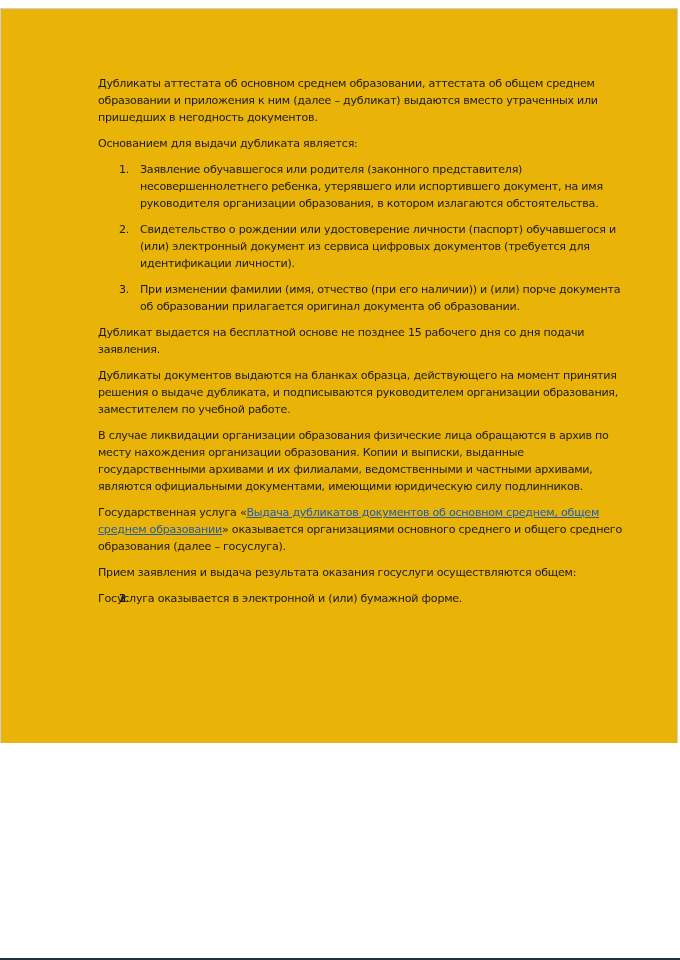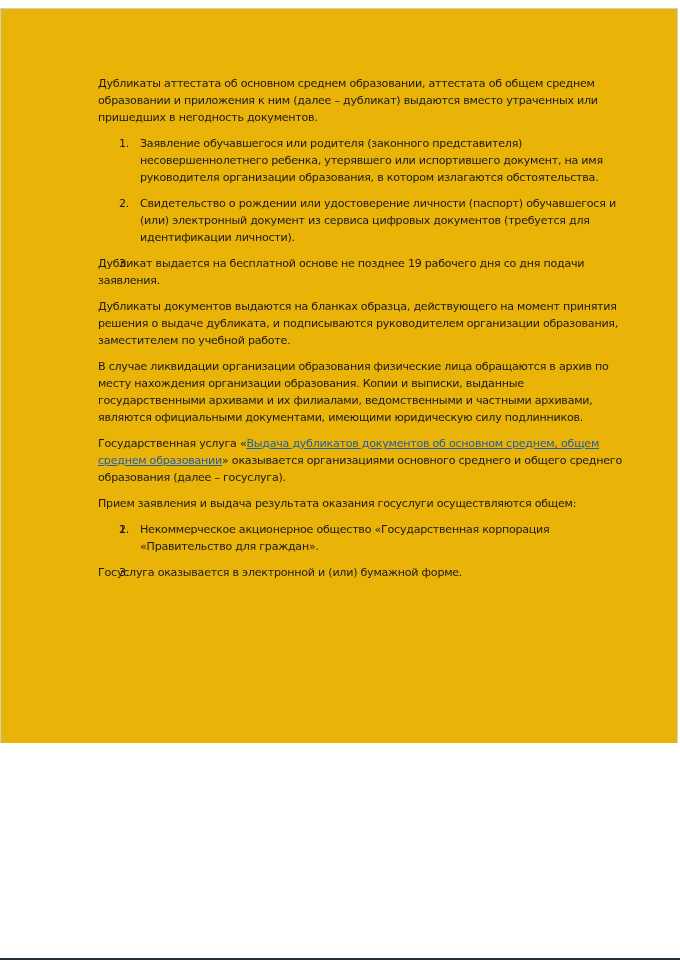--- a/index.html
+++ b/index.html
@@ -27,31 +27,32 @@
     ol li { position: relative; padding-left: 42px; margin-bottom: 9px; }
     ol li .num { position: absolute; left: 21px; top: 0; }
     a.link { color: #1f5fae; text-decoration: underline; }
   </style>
 </head>
 <body>
 
 <div class="page">
   <div class="content">
     <p>Дубликаты аттестата об основном среднем образовании, аттестата об общем среднем образовании и приложения к ним (далее – дубликат) выдаются вместо утраченных или пришедших в негодность документов.</p>
+    <p>Основанием для выдачи дубликата является:</p>
     <ol>
       <li><span class="num">1.</span><span>Заявление обучавшегося или родителя (законного представителя) несовершеннолетнего ребенка, утерявшего или испортившего документ, на имя руководителя организации образования, в котором излагаются обстоятельства.</span></li>
       <li><span class="num">2.</span><span>Свидетельство о рождении или удостоверение личности (паспорт) обучавшегося и (или) электронный документ из сервиса цифровых документов (требуется для идентификации личности).</span></li>
-      <li><span class="num">3.</span></li>
+      <li><span class="num">3.</span><span>При изменении фамилии (имя, отчество (при его наличии)) и (или) порче документа об образовании прилагается оригинал документа об образовании.</span></li>
     </ol>
-    <p>Дубликат выдается на бесплатной основе не позднее 19 рабочего дня со дня подачи заявления.</p>
+    <p>Дубликат выдается на бесплатной основе не позднее 15 рабочего дня со дня подачи заявления.</p>
     <p>Дубликаты документов выдаются на бланках образца, действующего на момент принятия решения о выдаче дубликата, и подписываются руководителем организации образования, заместителем по учебной работе.</p>
     <p>В случае ликвидации организации образования физические лица обращаются в архив по месту нахождения организации образования. Копии и выписки, выданные государственными архивами и их филиалами, ведомственными и частными архивами, являются официальными документами, имеющими юридическую силу подлинников.</p>
     <p><span>Государственная услуга «</span><a class="link" href="#">Выдача дубликатов документов об основном среднем, общем среднем образовании</a><span>» оказывается организациями основного среднего и общего среднего образования (далее – госуслуга).</span></p>
     <p>Прием заявления и выдача результата оказания госуслуги осуществляются общем:</p>
     <ol>
       <li><span class="num">1.</span></li>
-      <li><span class="num">2.</span><span>Некоммерческое акционерное общество «Государственная корпорация «Правительство для граждан».</span></li>
+      <li><span class="num">2.</span></li>
       <li><span class="num">3.</span></li>
     </ol>
     <p>Госуслуга оказывается в электронной и (или) бумажной форме.</p>
   </div>
 </div>
 <div class="bottom-strip"></div>
 
 </body></html>

